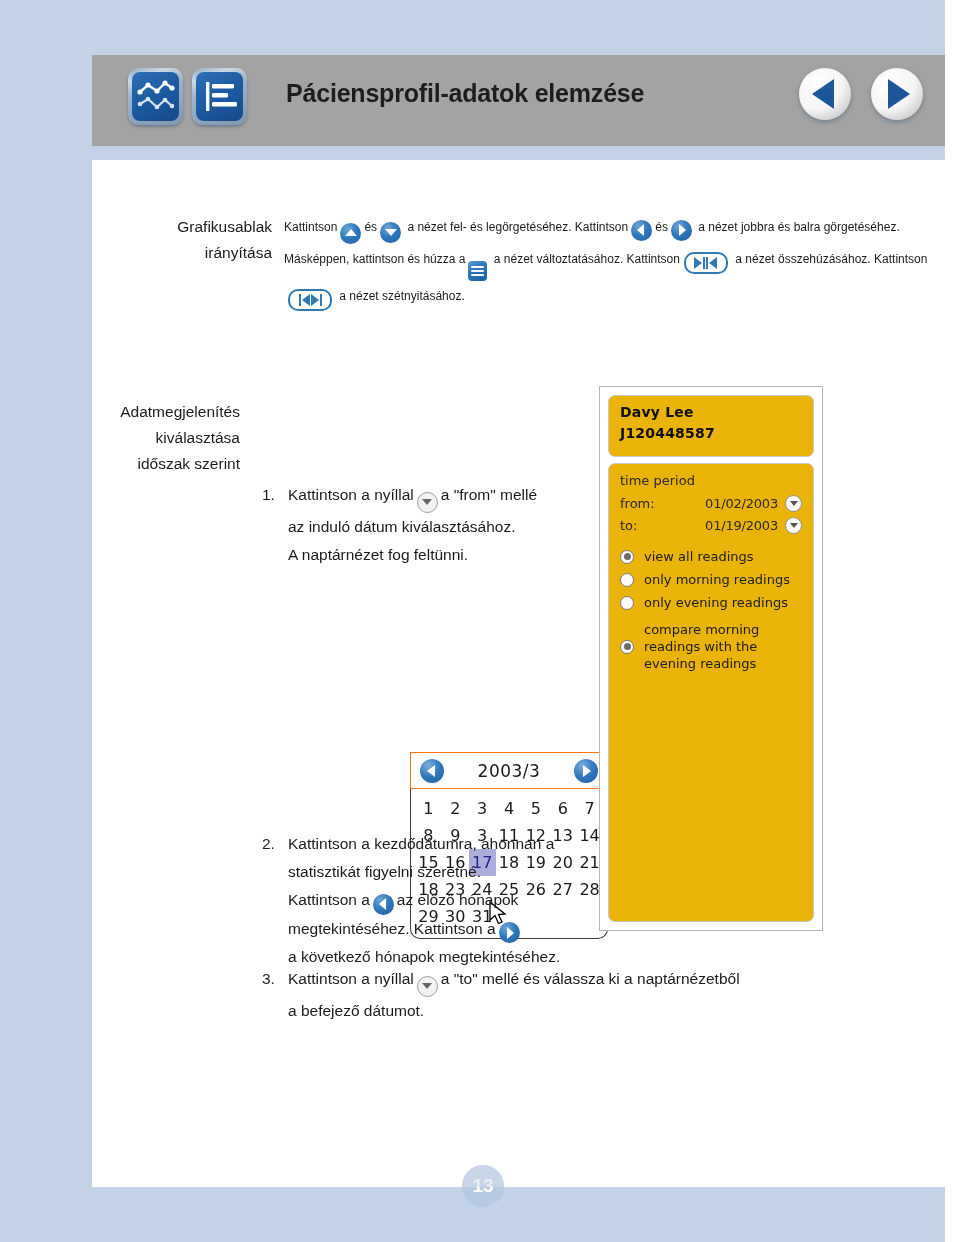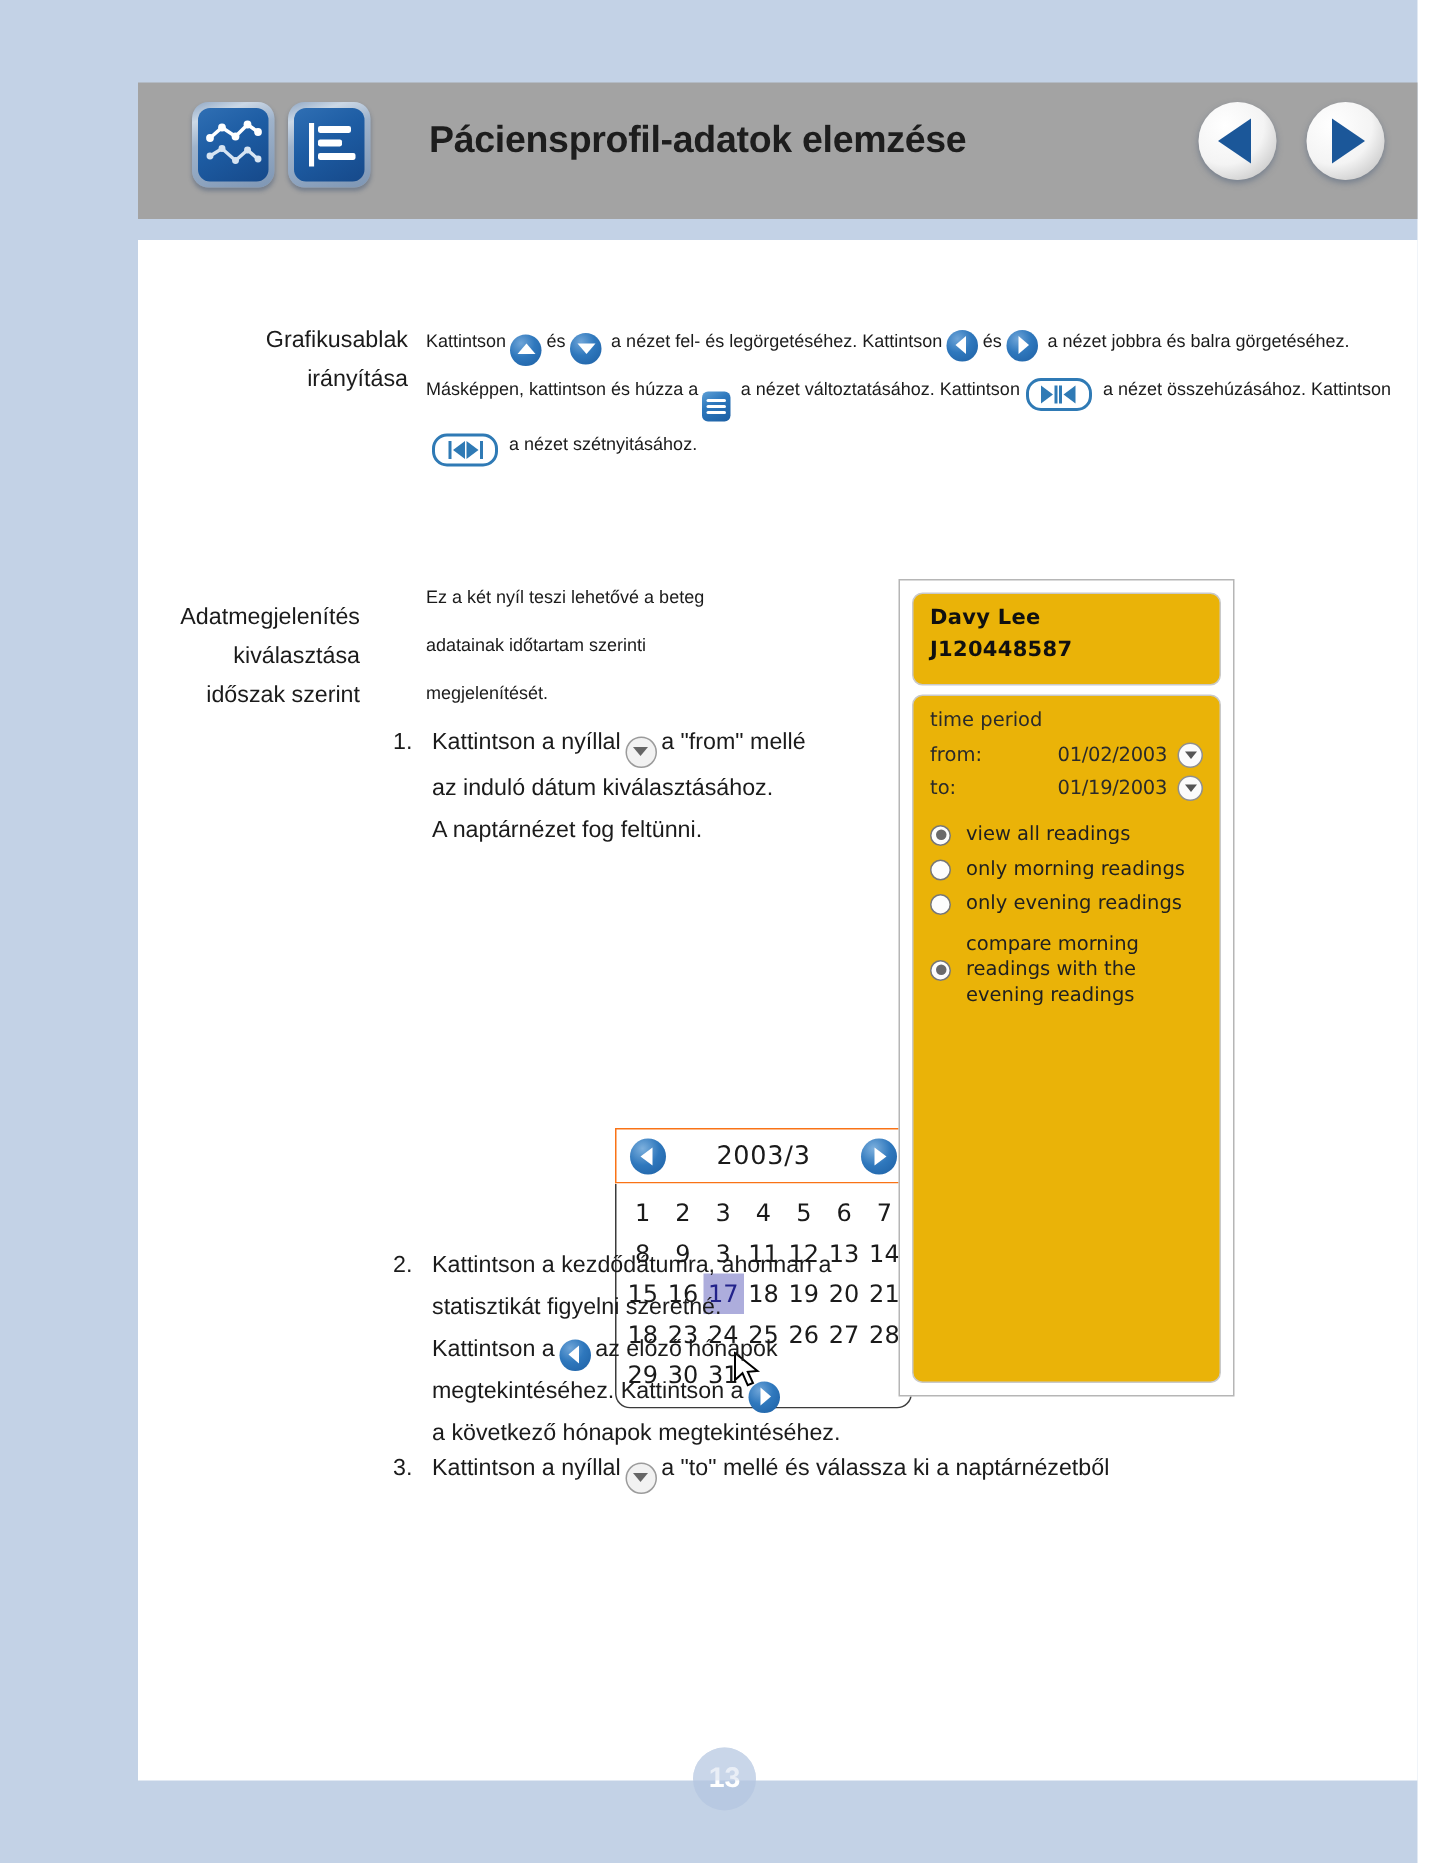--- a/index.html
+++ b/index.html
@@ -376,25 +376,20 @@
         </span>
       <span>a nézet szétnyitásához.</span>
     </div>
 
     <div class="lbl-col" style="left:-2px; top:239px;">
       <div>Adatmegjelenítés</div>
       <div>kiválasztása</div>
       <div>időszak szerint</div>
     </div>
 
-    <div class="body-col" style="left:160px; top:222px; width:330px; line-height:32px;">
-      <div>Ez a két nyíl teszi lehetővé a beteg</div>
-      <div>adatainak időtartam szerinti</div>
-      <div>megjelenítését.</div>
-    </div>
 
     <div class="steps" style="left:170px; top:321px; width:330px;">
       <div class="step">
         <div class="step-num">1.</div>
         <div class="step-txt">
           <span>Kattintson a nyíllal</span><span class="dd-arrow">
               <i></i>
             </span><span>a "from" mellé</span>
           <div>az induló dátum kiválasztásához.</div>
           <div>A naptárnézet fog feltünni.</div>
@@ -485,20 +480,21 @@
       </div>
     </div>
 
     <div class="steps" style="left:170px; top:805px; width:640px;">
       <div class="step">
         <div class="step-num">3.</div>
         <div class="step-txt">
           <span>Kattintson a nyíllal</span><span class="dd-arrow">
               <i></i>
             </span><span>a "to" mellé és válassza ki a naptárnézetből</span>
+          <div>a befejező dátumot.</div>
         </div>
       </div>
     </div>
 
   </div>
 
   <div class="device-panel">
 
     <div class="dp-card patient">
       <div class="pt-name">Davy Lee</div>

